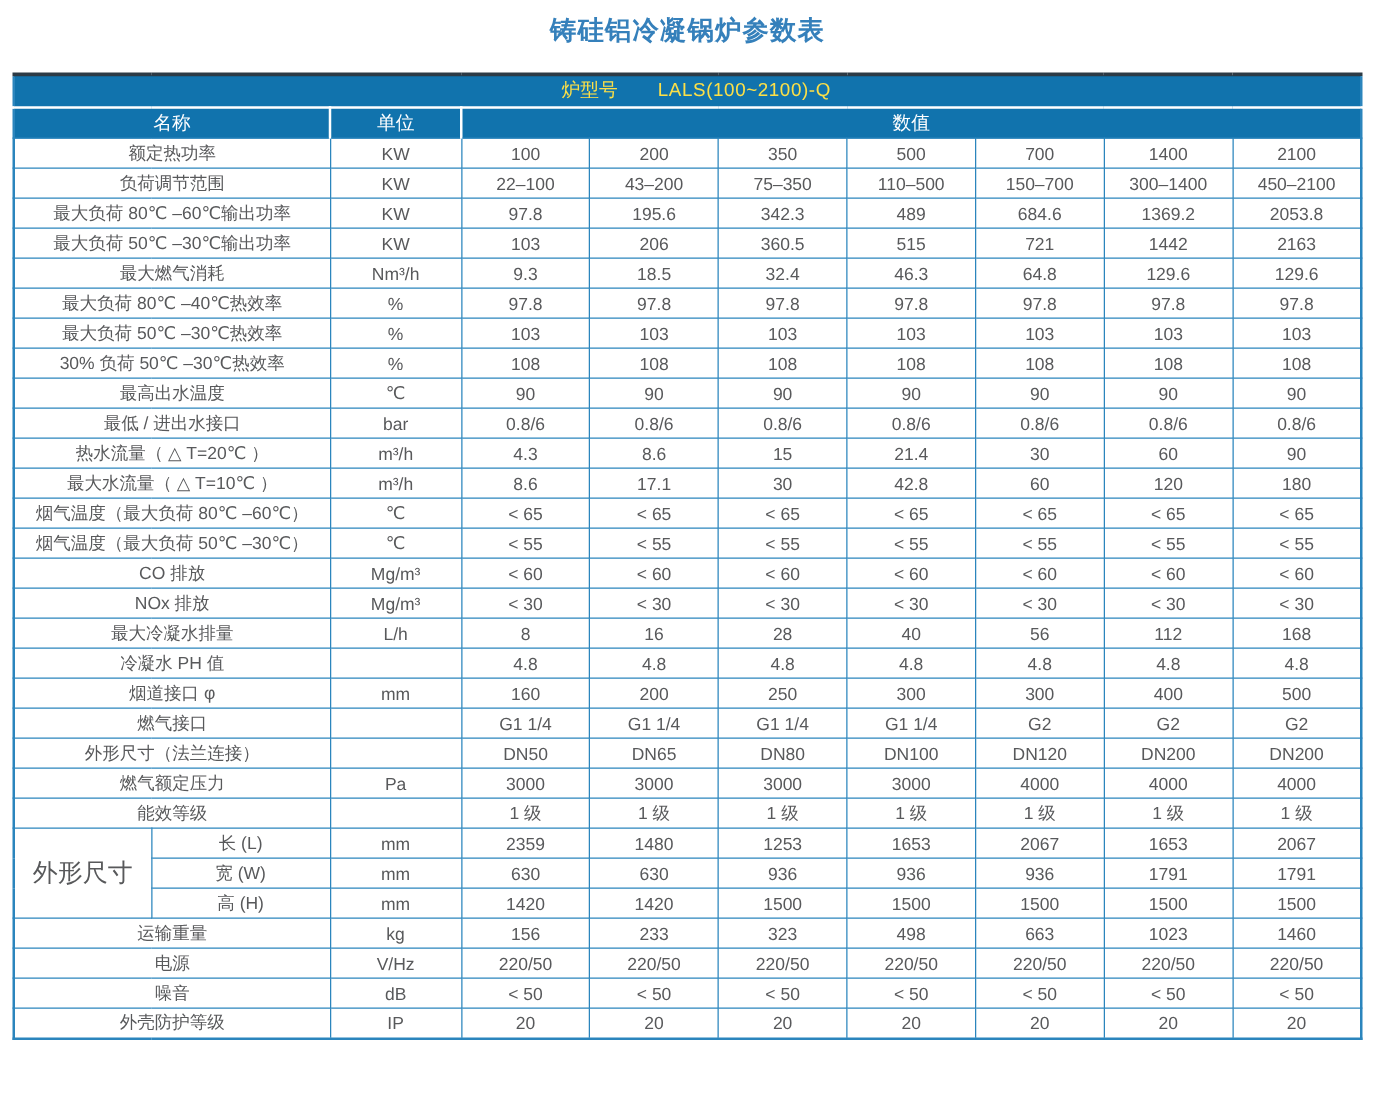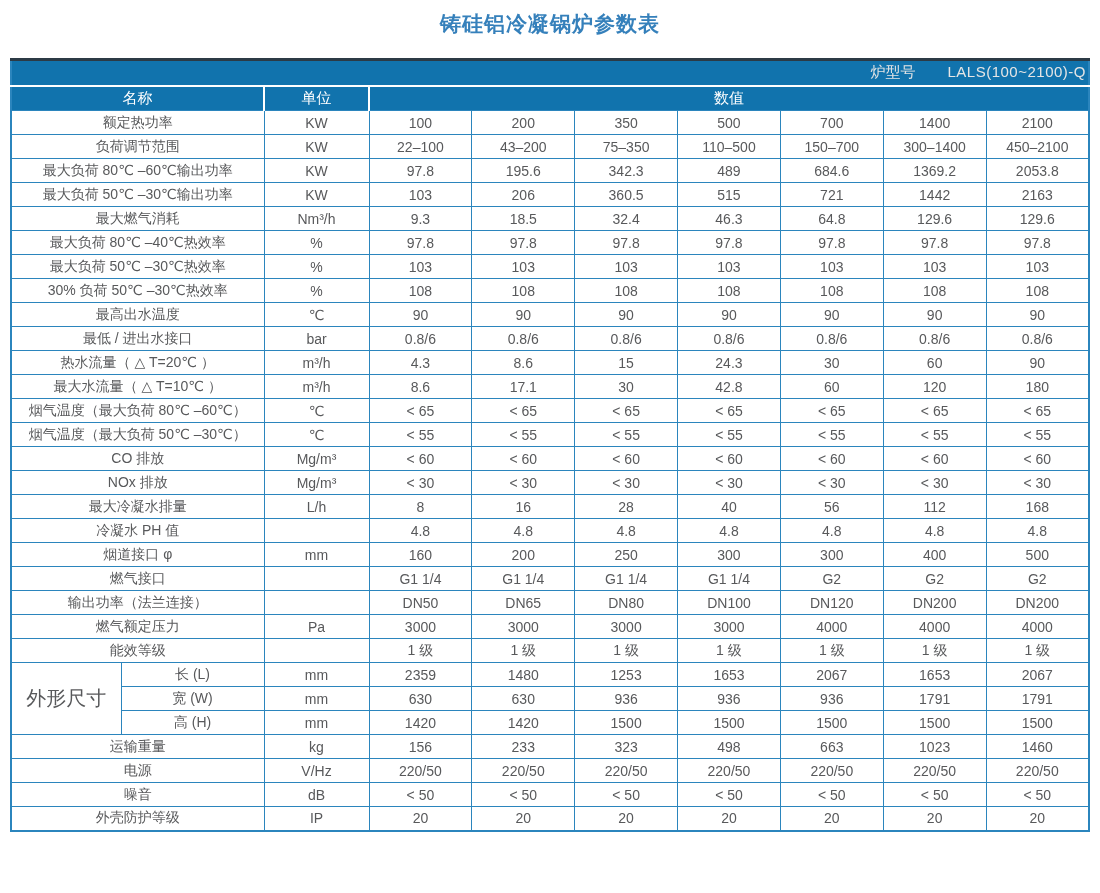--- a/index.html
+++ b/index.html
@@ -25,23 +25,23 @@
     border-collapse: collapse;
     border: 2px solid var(--grid-color, #2b85bd);
     border-top: none;
     font-size: 14px;
     color: var(--text-color, #58595b);
   }
   td { text-align: center; vertical-align: middle; padding: 0 2px; }
   
   td.model-bar {
     background: var(--header-bar, #1173ad);
-    color: #e5e5e5;
+    color: #fde047;
     height: 26px;
-    text-align: right;
+    text-align: center;
     padding-left: 16px;
     font-size: 15px;
     border-top: 3px solid var(--top-border, #2c3a45);
     border-bottom: 2px solid #ffffff;
   }
   td.model-bar .model-value { margin-left: 32px; letter-spacing: 0.5px; }
   
   tr.head td {
     background: var(--header-bar, #1173ad);
     color: #ffffff;
@@ -199,21 +199,21 @@
             <td class="cell value-cell">0.8/6</td>
             <td class="cell value-cell">0.8/6</td>
             <td class="cell value-cell">0.8/6</td>
           </tr>
           <tr>
             <td class="cell name-cell" colspan="2">热水流量（ △ T=20℃ ）</td>
             <td class="cell unit-cell">m³/h</td>
             <td class="cell value-cell">4.3</td>
             <td class="cell value-cell">8.6</td>
             <td class="cell value-cell">15</td>
-            <td class="cell value-cell">24.3</td>
+            <td class="cell value-cell">21.4</td>
             <td class="cell value-cell">30</td>
             <td class="cell value-cell">60</td>
             <td class="cell value-cell">90</td>
           </tr>
           <tr>
             <td class="cell name-cell" colspan="2">最大水流量（ △ T=10℃ ）</td>
             <td class="cell unit-cell">m³/h</td>
             <td class="cell value-cell">8.6</td>
             <td class="cell value-cell">17.1</td>
             <td class="cell value-cell">30</td>
@@ -304,21 +304,21 @@
             <td class="cell unit-cell"></td>
             <td class="cell value-cell">G1 1/4</td>
             <td class="cell value-cell">G1 1/4</td>
             <td class="cell value-cell">G1 1/4</td>
             <td class="cell value-cell">G1 1/4</td>
             <td class="cell value-cell">G2</td>
             <td class="cell value-cell">G2</td>
             <td class="cell value-cell">G2</td>
           </tr>
           <tr>
-            <td class="cell name-cell" colspan="2">输出功率（法兰连接）</td>
+            <td class="cell name-cell" colspan="2">外形尺寸（法兰连接）</td>
             <td class="cell unit-cell"></td>
             <td class="cell value-cell">DN50</td>
             <td class="cell value-cell">DN65</td>
             <td class="cell value-cell">DN80</td>
             <td class="cell value-cell">DN100</td>
             <td class="cell value-cell">DN120</td>
             <td class="cell value-cell">DN200</td>
             <td class="cell value-cell">DN200</td>
           </tr>
           <tr>

